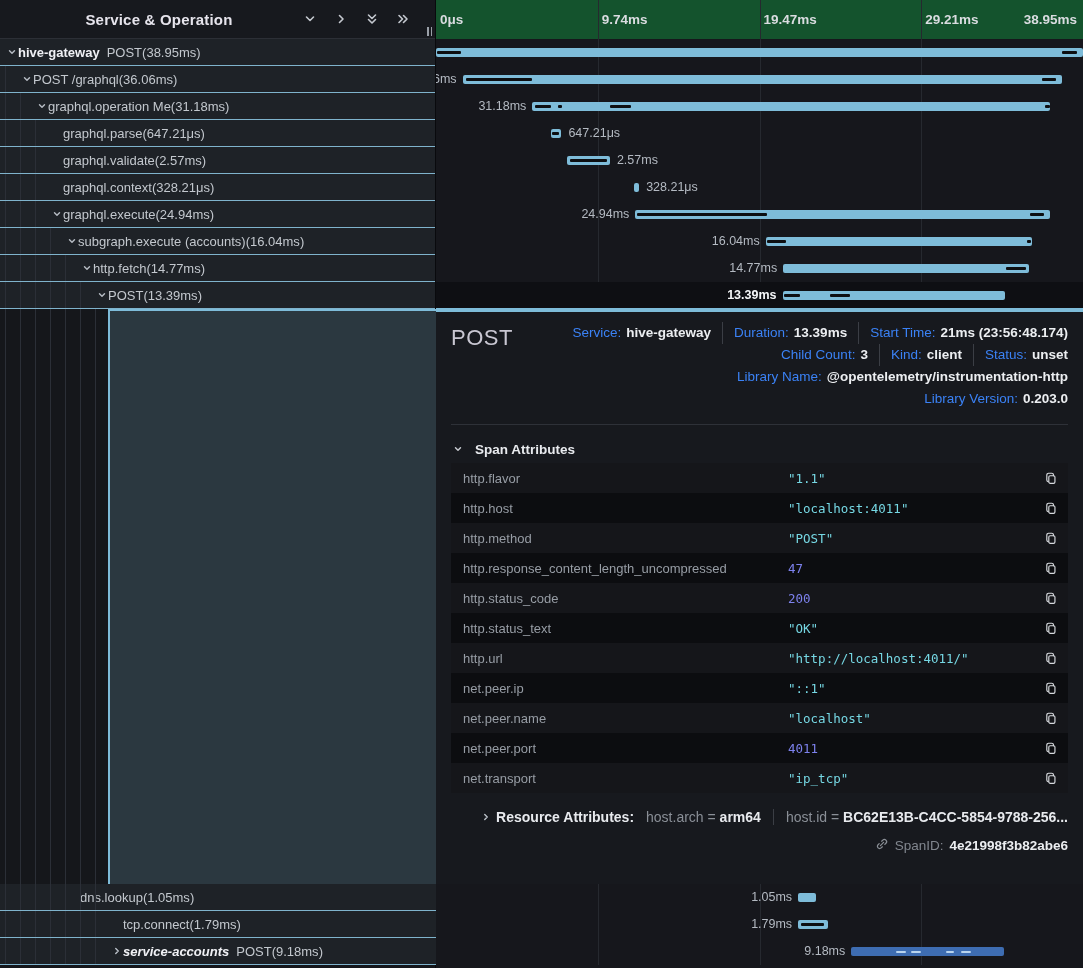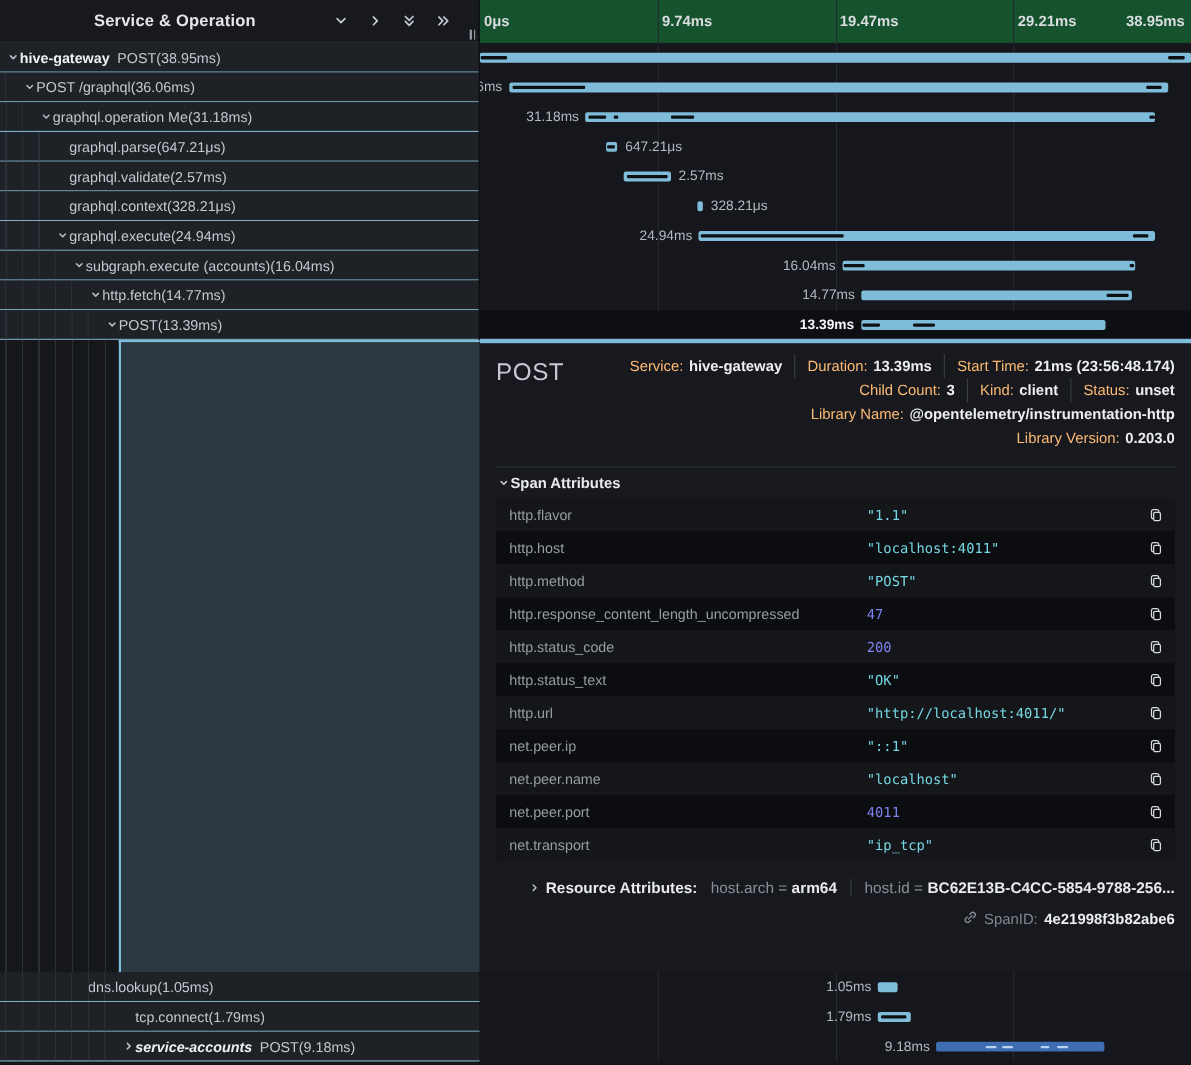--- a/index.html
+++ b/index.html
@@ -47,24 +47,24 @@
   .tlrow.selected .bar-label { font-weight:700; color:#f4f6f8; }
 
   
   .detail { position:absolute; left:0; top:308px; width:647px; height:576px; background:#17191e; border-top:4px solid #7ebcd9; padding:10px 15px 0 15px; overflow:hidden; }
   .detail-head { display:flex; }
   .detail-title { font-size:22px; font-weight:500; color:#c9c7d2; letter-spacing:.5px; padding-top:3px; }
   .meta-block { flex:1; text-align:right; }
   .meta-line { line-height:22px; font-size:13.5px; color:#8a8f97; }
   .meta-group { display:inline-block; }
   .meta-group.sep { border-left:1px solid #3b3e45; padding-left:11px; margin-left:11px; }
-  .meta-label { color:#fdba74; }
+  .meta-label { color:#3b82f6; }
   .meta-value { color:#eceef1; font-weight:700; margin-left:5px; }
   .detail-hr { border:none; border-top:1px solid #2e3138; margin:14px 0 0 0; }
-  .section-head { display:flex; align-items:center; gap:0; margin-top:2px; height:24px; font-size:13.5px; font-weight:700; color:#e8eaee; cursor:pointer; }
+  .section-head { display:flex; align-items:center; gap:11px; margin-top:12px; height:24px; font-size:13.5px; font-weight:700; color:#e8eaee; cursor:pointer; }
   .attr-table { margin-top:2px; }
   .attr-row { display:flex; align-items:center; height:30px; padding:0 8px 0 12px; }
   .attr-row:nth-child(odd) { background:#15161a; }
   .attr-row:nth-child(even) { background:#0c0d10; }
   .attr-key { width:325px; flex:none; font-size:13px; color:#979da5; overflow:hidden; text-overflow:ellipsis; white-space:nowrap; }
   .attr-val { flex:1; font-family:"DejaVu Sans Mono", monospace; font-size:12.5px; }
   .v-string { color:#76d8e4; }
   .v-number { color:#7d82ee; }
   .copy-btn { width:18px; height:18px; flex:none; display:flex; align-items:center; justify-content:center; cursor:pointer; }
   .resource-line { display:flex; align-items:center; margin-top:12px; height:24px; font-size:14px; white-space:nowrap; overflow:hidden;justify-content:flex-end; }

